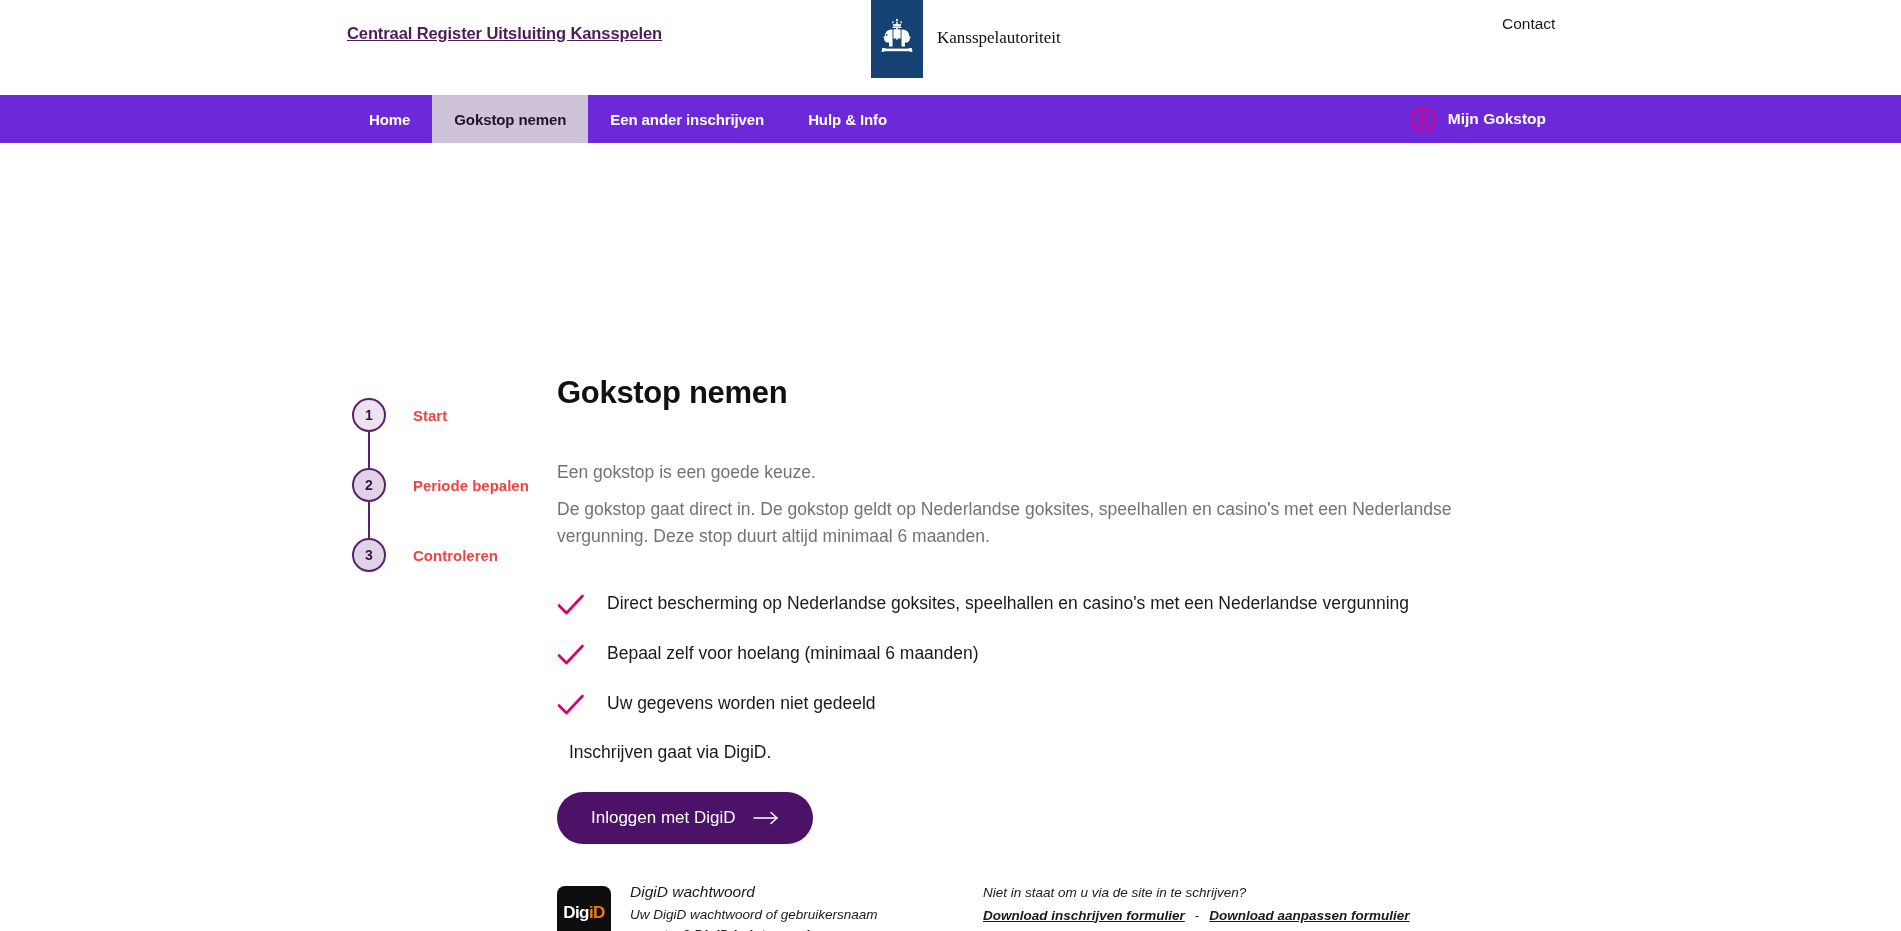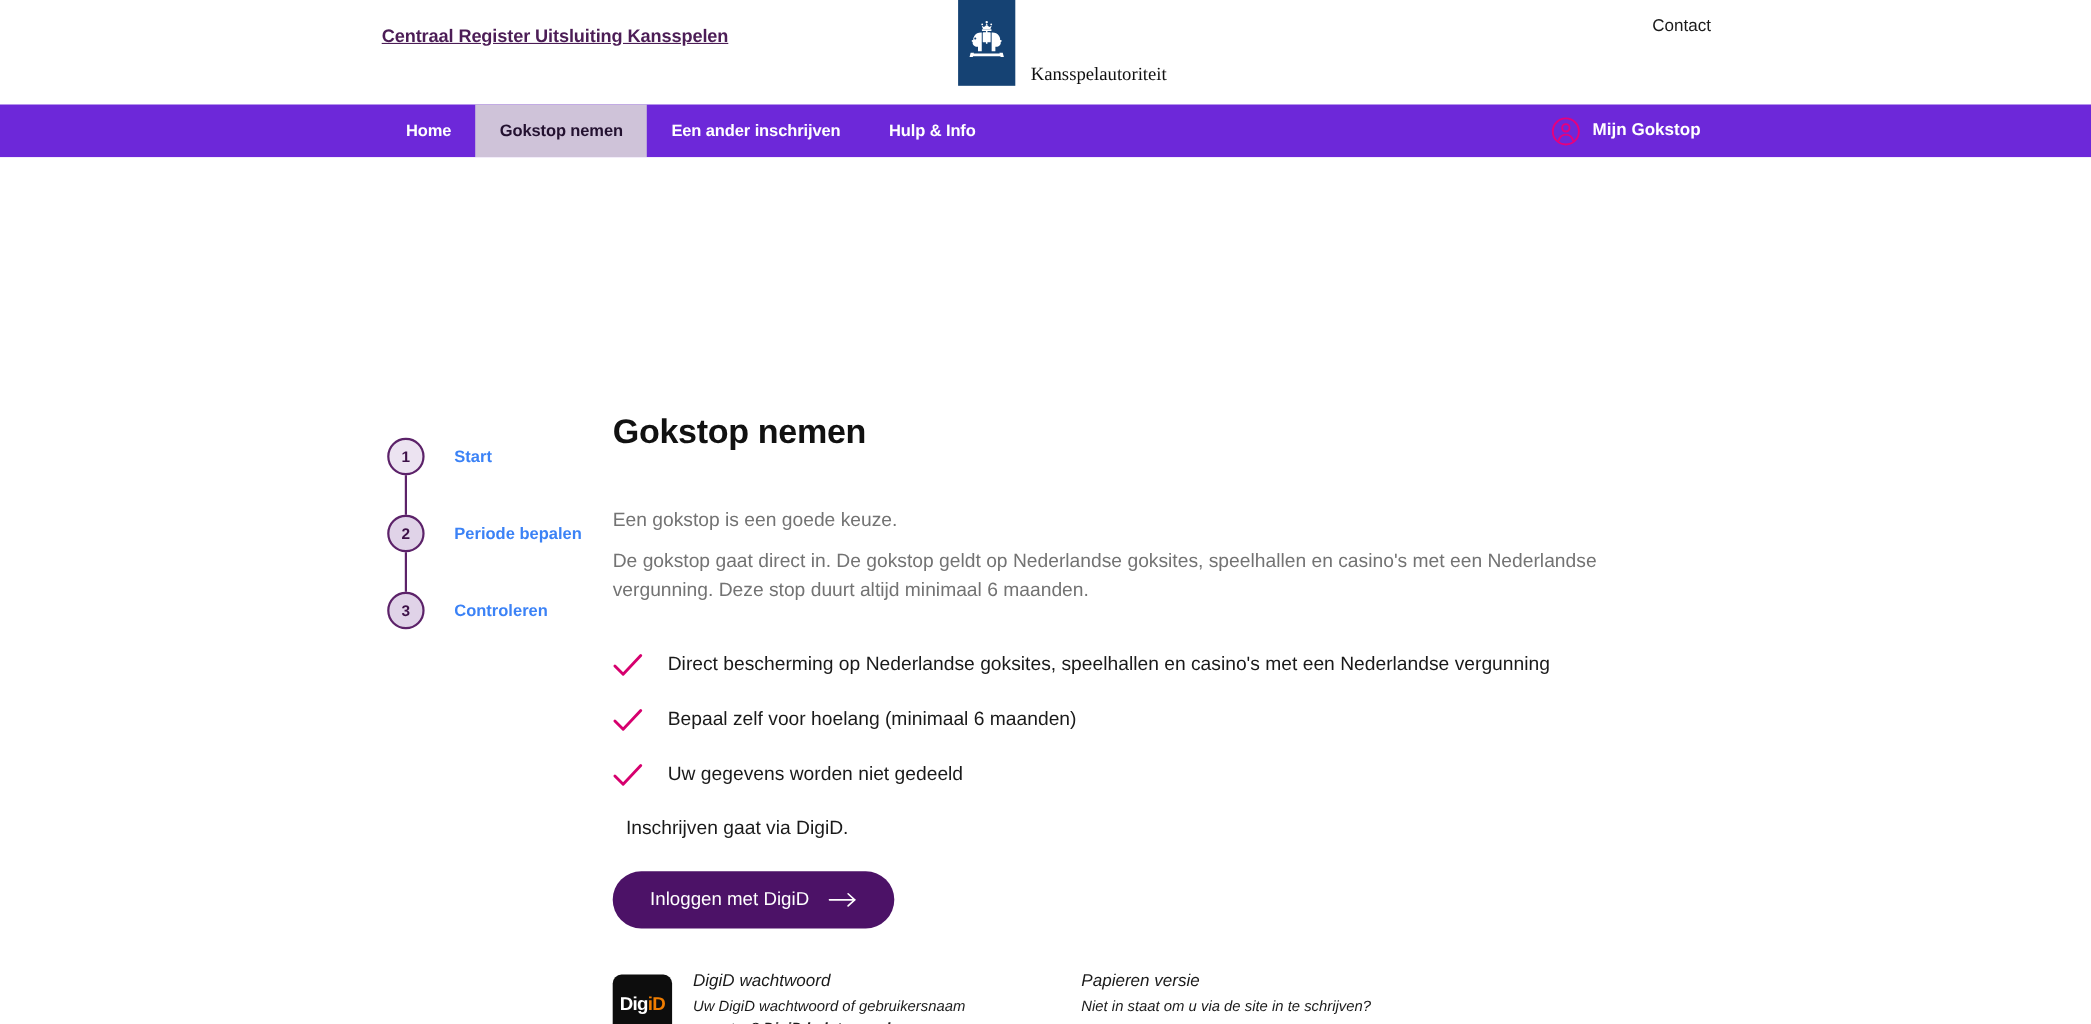--- a/index.html
+++ b/index.html
@@ -24,21 +24,21 @@
     font-size: 16.5px;
     font-weight: bold;
     color: #4c1d56;
     letter-spacing: -0.1px;
     white-space: nowrap;
   }
   .logo-wrap {
     position: absolute;
     left: 871px; top: 0px;
     display: flex;
-    align-items: flex-end;
+    align-items: flex-start;
   }
   .logo-block {
     width: 52px; height: 78px;
     background: #154273;
     display: flex;
     align-items: center;
     justify-content: center;
   }
   .logo-text {
     margin-left: 14px;
@@ -131,21 +131,21 @@
     font-weight: bold;
     color: #3d1148;
     z-index: 2;
     flex: 0 0 34px;
   }
   .step-circle.first { background: #ece3f1; }
   .step-label {
     margin-left: 27px;
     font-size: 15px;
     font-weight: bold;
-    color: #3b82f6;
+    color: #ef4444;
     white-space: nowrap;
   }
   .step-connector {
     position: absolute;
     left: 16px;
     top: 52px;
     width: 2.2px;
     height: 36px;
     background: #5c2269;
     z-index: 1;
@@ -406,21 +406,20 @@
           <span class="w">Dig</span><span class="o">iD</span>
         </span>
       </div>
       <div class="fb-body">
         <div class="fb-title">DigiD wachtwoord</div>
         <div class="fb-sub"><span>Uw DigiD wachtwoord of gebruikersnaam vergeten? </span><a class="fb-link" href="#">DigiD helpt u verder</a></div>
       </div>
     </div>
 
     <div class="fb-paper">
-      <div class="fb-title">Papieren versie</div>
       <div class="fb-sub" style="max-width:none">Niet in staat om u via de site in te schrijven?</div>
       <div class="link-row">
         <a class="fb-link" href="#">Download inschrijven formulier</a>
         <span class="link-sep">-</span>
         <a class="fb-link" href="#">Download aanpassen formulier</a>
       </div>
 
     </div>
 
   </div>

